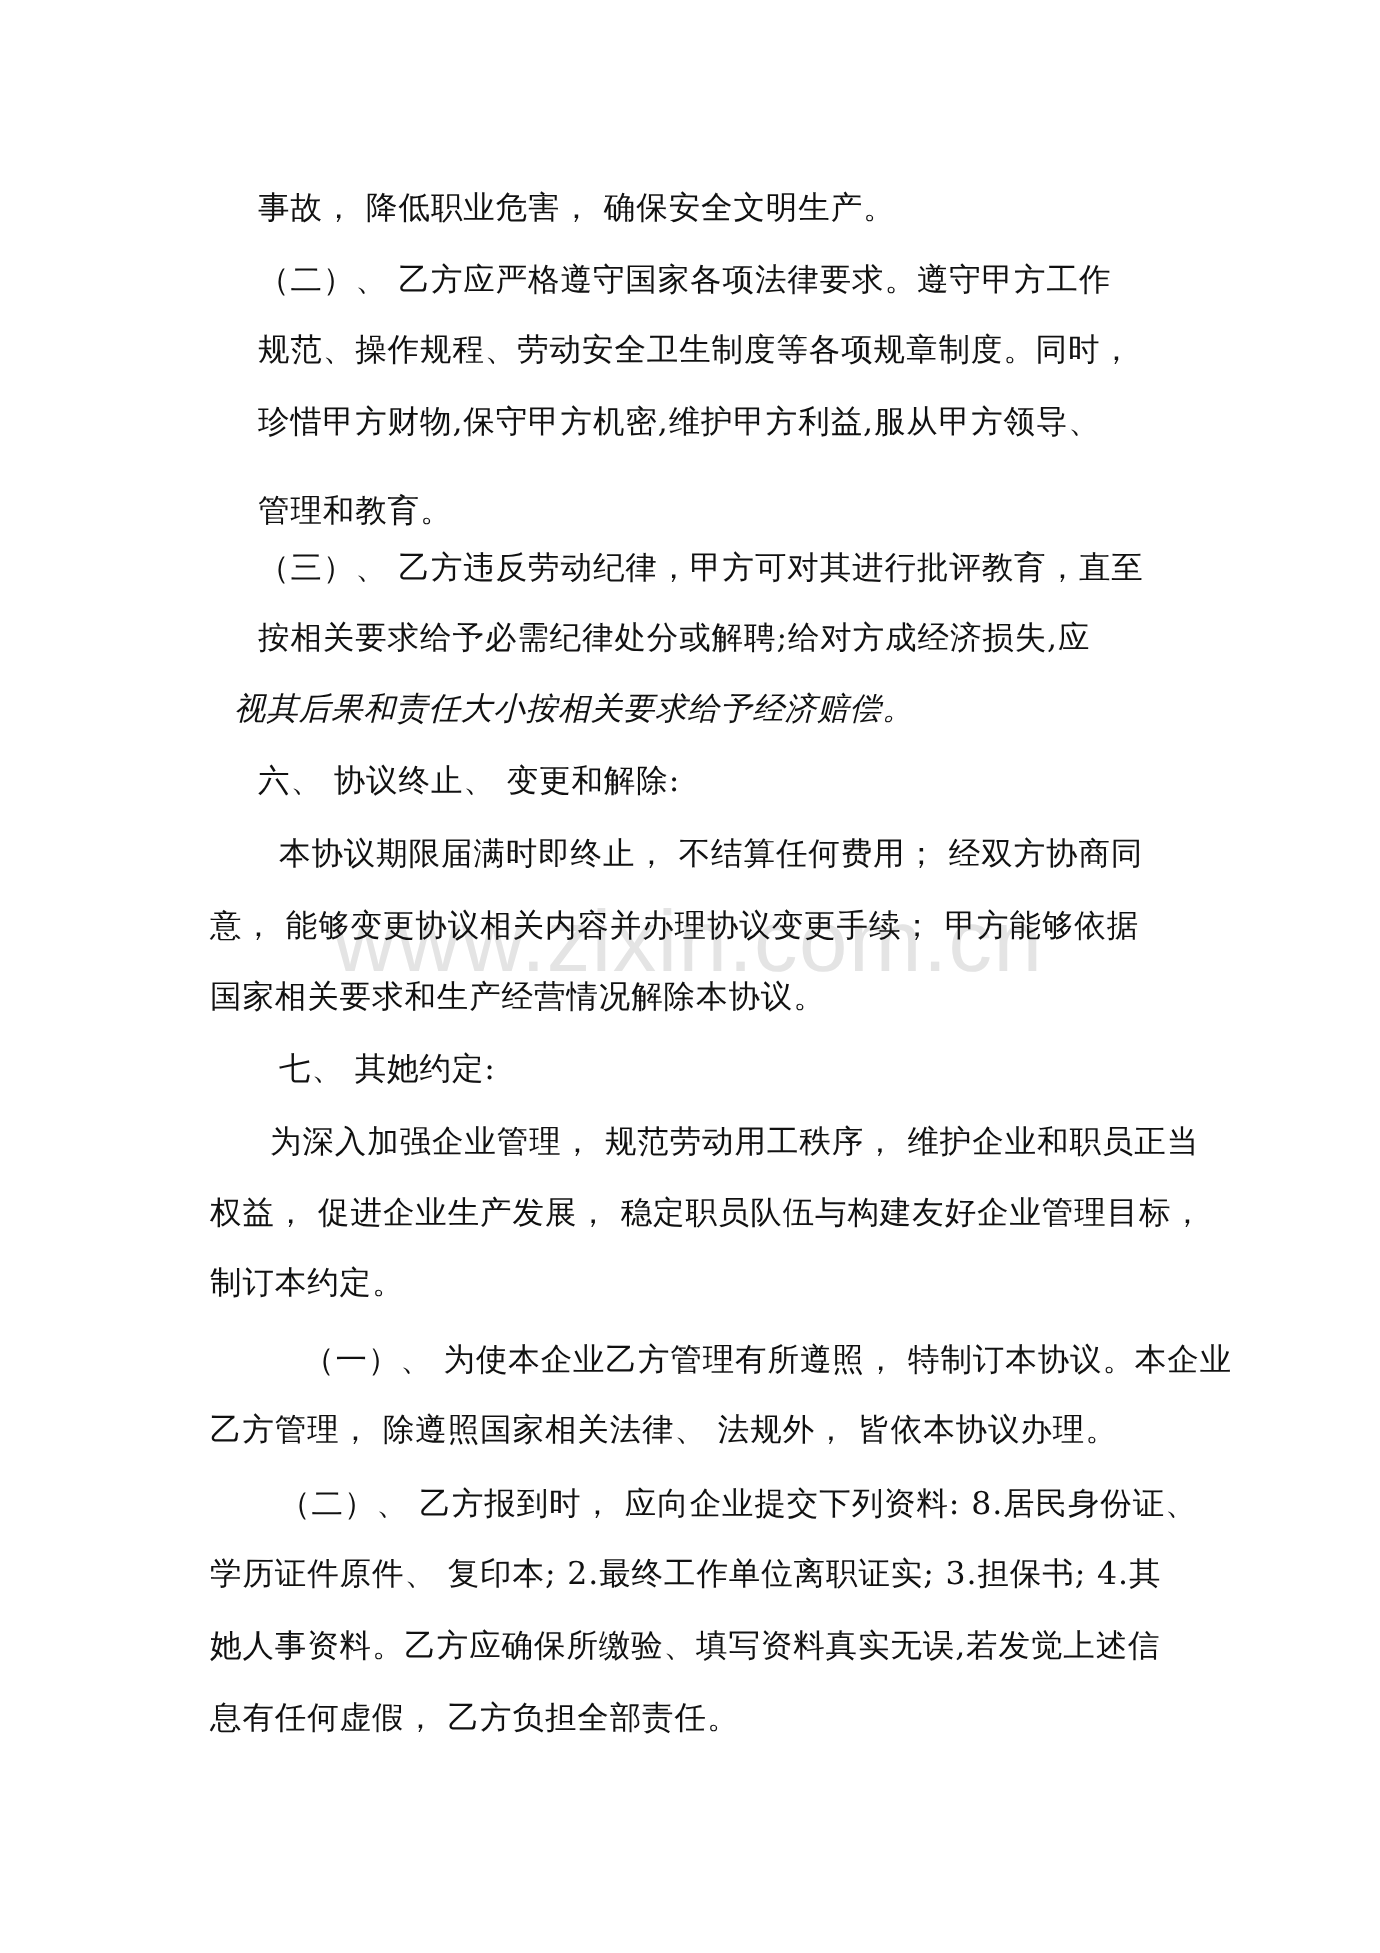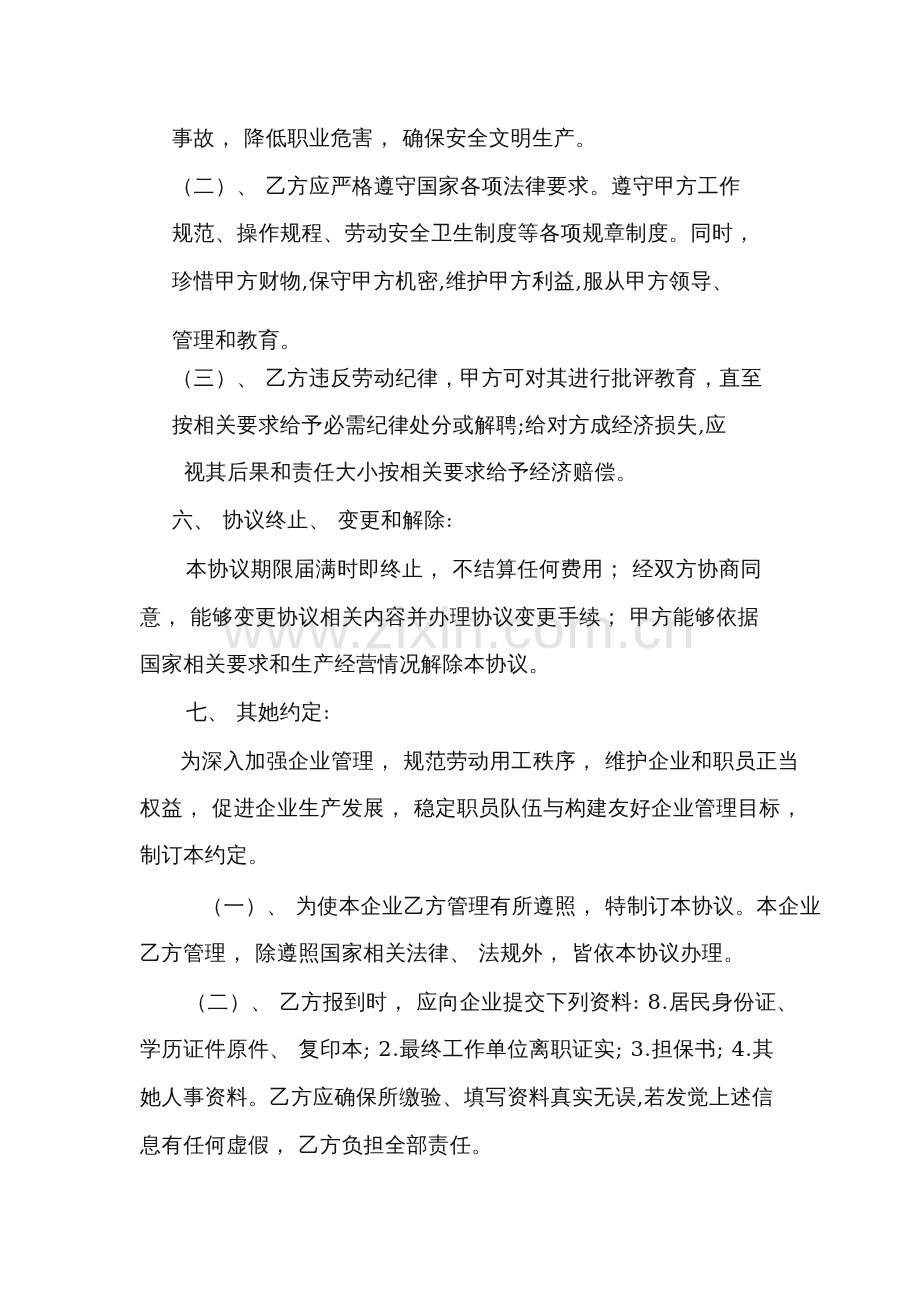--- a/index.html
+++ b/index.html
@@ -18,21 +18,21 @@
 <div class="page">
   <div class="watermark">www.zixin.com.cn</div>
 
   <div class="line" style="left:172px; top:124px;">事故， 降低职业危害， 确保安全文明生产。</div>
   <div class="line" style="left:172px; top:172px;">（二）、  乙方应严格遵守国家各项法律要求。遵守甲方工作</div>
   <div class="line" style="left:172px; top:219px;">规范、操作规程、劳动安全卫生制度等各项规章制度。同时，</div>
   <div class="line" style="left:172px; top:267px;">珍惜甲方财物,保守甲方机密,维护甲方利益,服从甲方领导、</div>
   <div class="line" style="left:172px; top:326px;">管理和教育。</div>
   <div class="line" style="left:172px; top:364px;">（三）、 乙方违反劳动纪律，甲方可对其进行批评教育，直至</div>
   <div class="line" style="left:172px; top:411px;">按相关要求给予必需纪律处分或解聘;给对方成经济损失,应</div>
-  <div class="line" style="left:184px; top:458px;">视其后果和责任大小按相关要求给予经济赔偿。</div>
+  <div class="line" style="left:156px; top:458px;font-style:italic;">视其后果和责任大小按相关要求给予经济赔偿。</div>
   <div class="line" style="left:172px; top:506px;">六、  协议终止、  变更和解除:</div>
 
   <div class="line" style="left:186px; top:555px;">本协议期限届满时即终止， 不结算任何费用； 经双方协商同</div>
   <div class="line" style="left:140px; top:603px;">意， 能够变更协议相关内容并办理协议变更手续； 甲方能够依据</div>
   <div class="line" style="left:140px; top:650px;">国家相关要求和生产经营情况解除本协议。</div>
   <div class="line" style="left:186px; top:698px;">七、  其她约定:</div>
 
   <div class="line" style="left:180px; top:747px;">为深入加强企业管理， 规范劳动用工秩序， 维护企业和职员正当</div>
   <div class="line" style="left:140px; top:794px;">权益， 促进企业生产发展， 稳定职员队伍与构建友好企业管理目标，</div>
   <div class="line" style="left:140px; top:841px;">制订本约定。</div>

